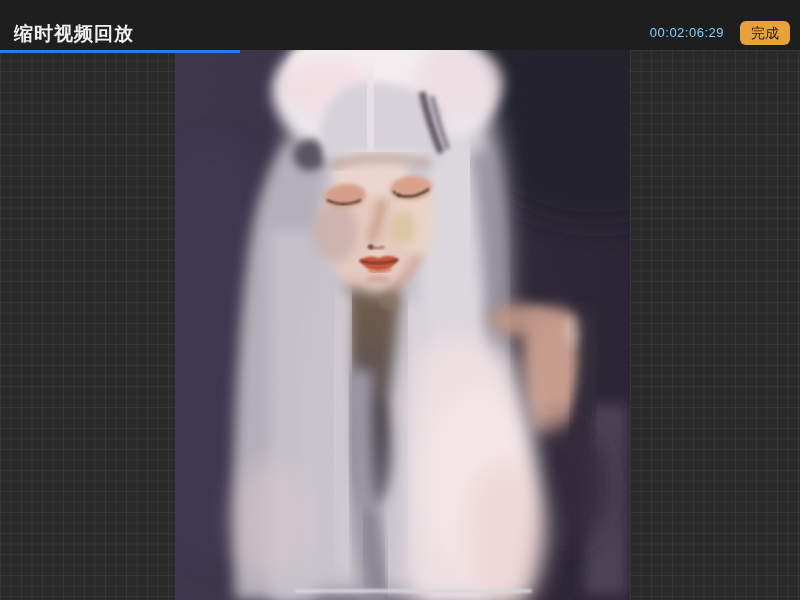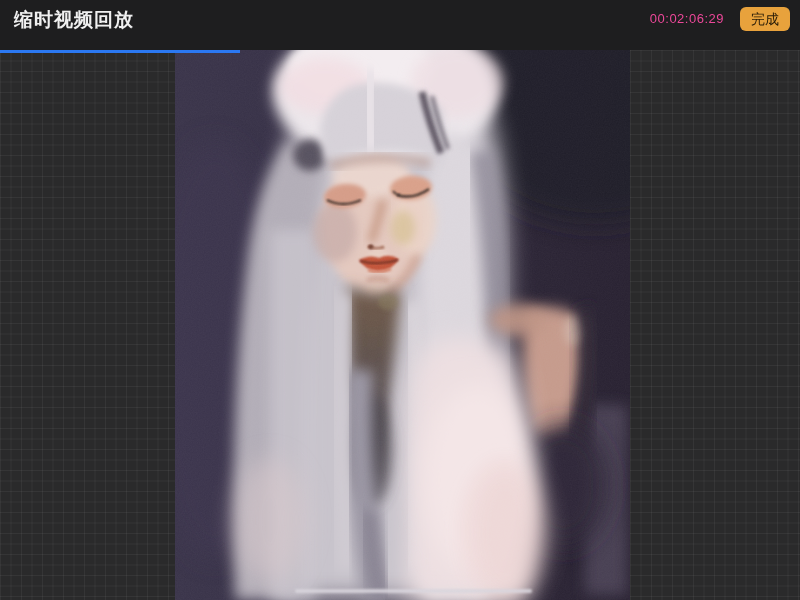--- a/index.html
+++ b/index.html
@@ -6,28 +6,28 @@
   *{box-sizing:border-box;}
   .app{
     position:relative;width:800px;height:600px;overflow:hidden;
     font-family:"Liberation Sans","DejaVu Sans",sans-serif;
     background:#2a2a2b;
   }
   
   .header{
     position:absolute;top:0;left:0;width:800px;height:50px;
     background:#1e1e1f;
-    display:flex;align-items:flex-end;padding:0 10px 19px 14px;z-index:5;
+    display:flex;align-items:flex-end;padding:0 10px 5px 14px;z-index:5;
   }
   .title{
     font-size:19px;font-weight:bold;color:#f0f0f0;letter-spacing:1px;
     margin-right:auto;line-height:22px;
   }
   .timestamp{
-    font-size:13px;color:#ec4899;letter-spacing:.5px;
+    font-size:13px;color:#7dd3fc;letter-spacing:.5px;
     margin-right:16px;line-height:20px;padding-bottom:2px;
   }
   .done-btn{
     background:#e8a23c;color:#2e2009;border:none;border-radius:6px;
     font-size:14px;font-weight:normal;padding:4px 11px;line-height:16px;
     font-family:inherit;cursor:pointer;
   }
   .progress-track{
     position:absolute;top:50px;left:0;width:800px;height:3px;z-index:6;
     background:transparent;

